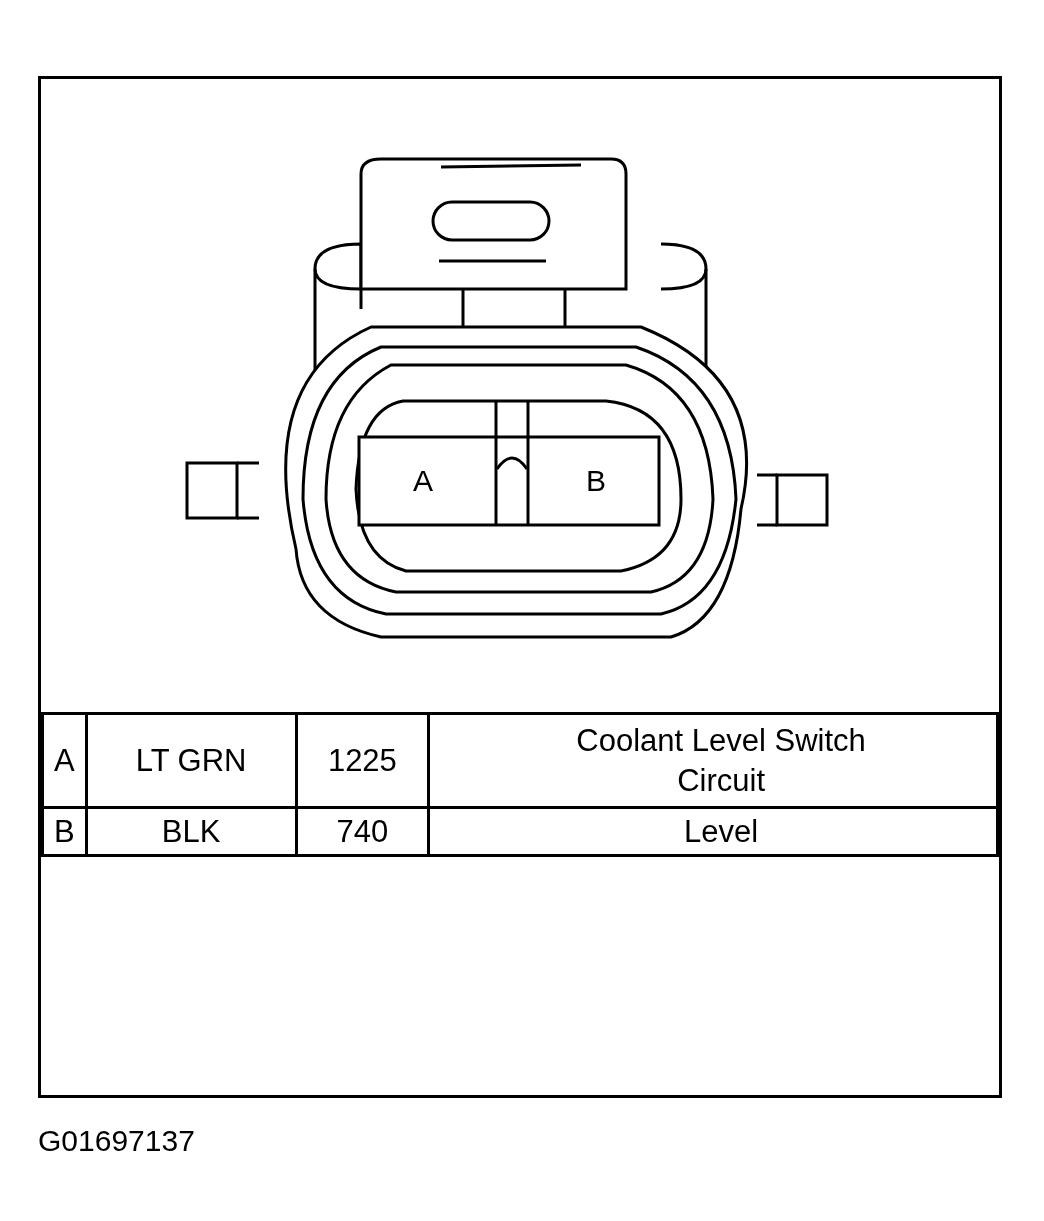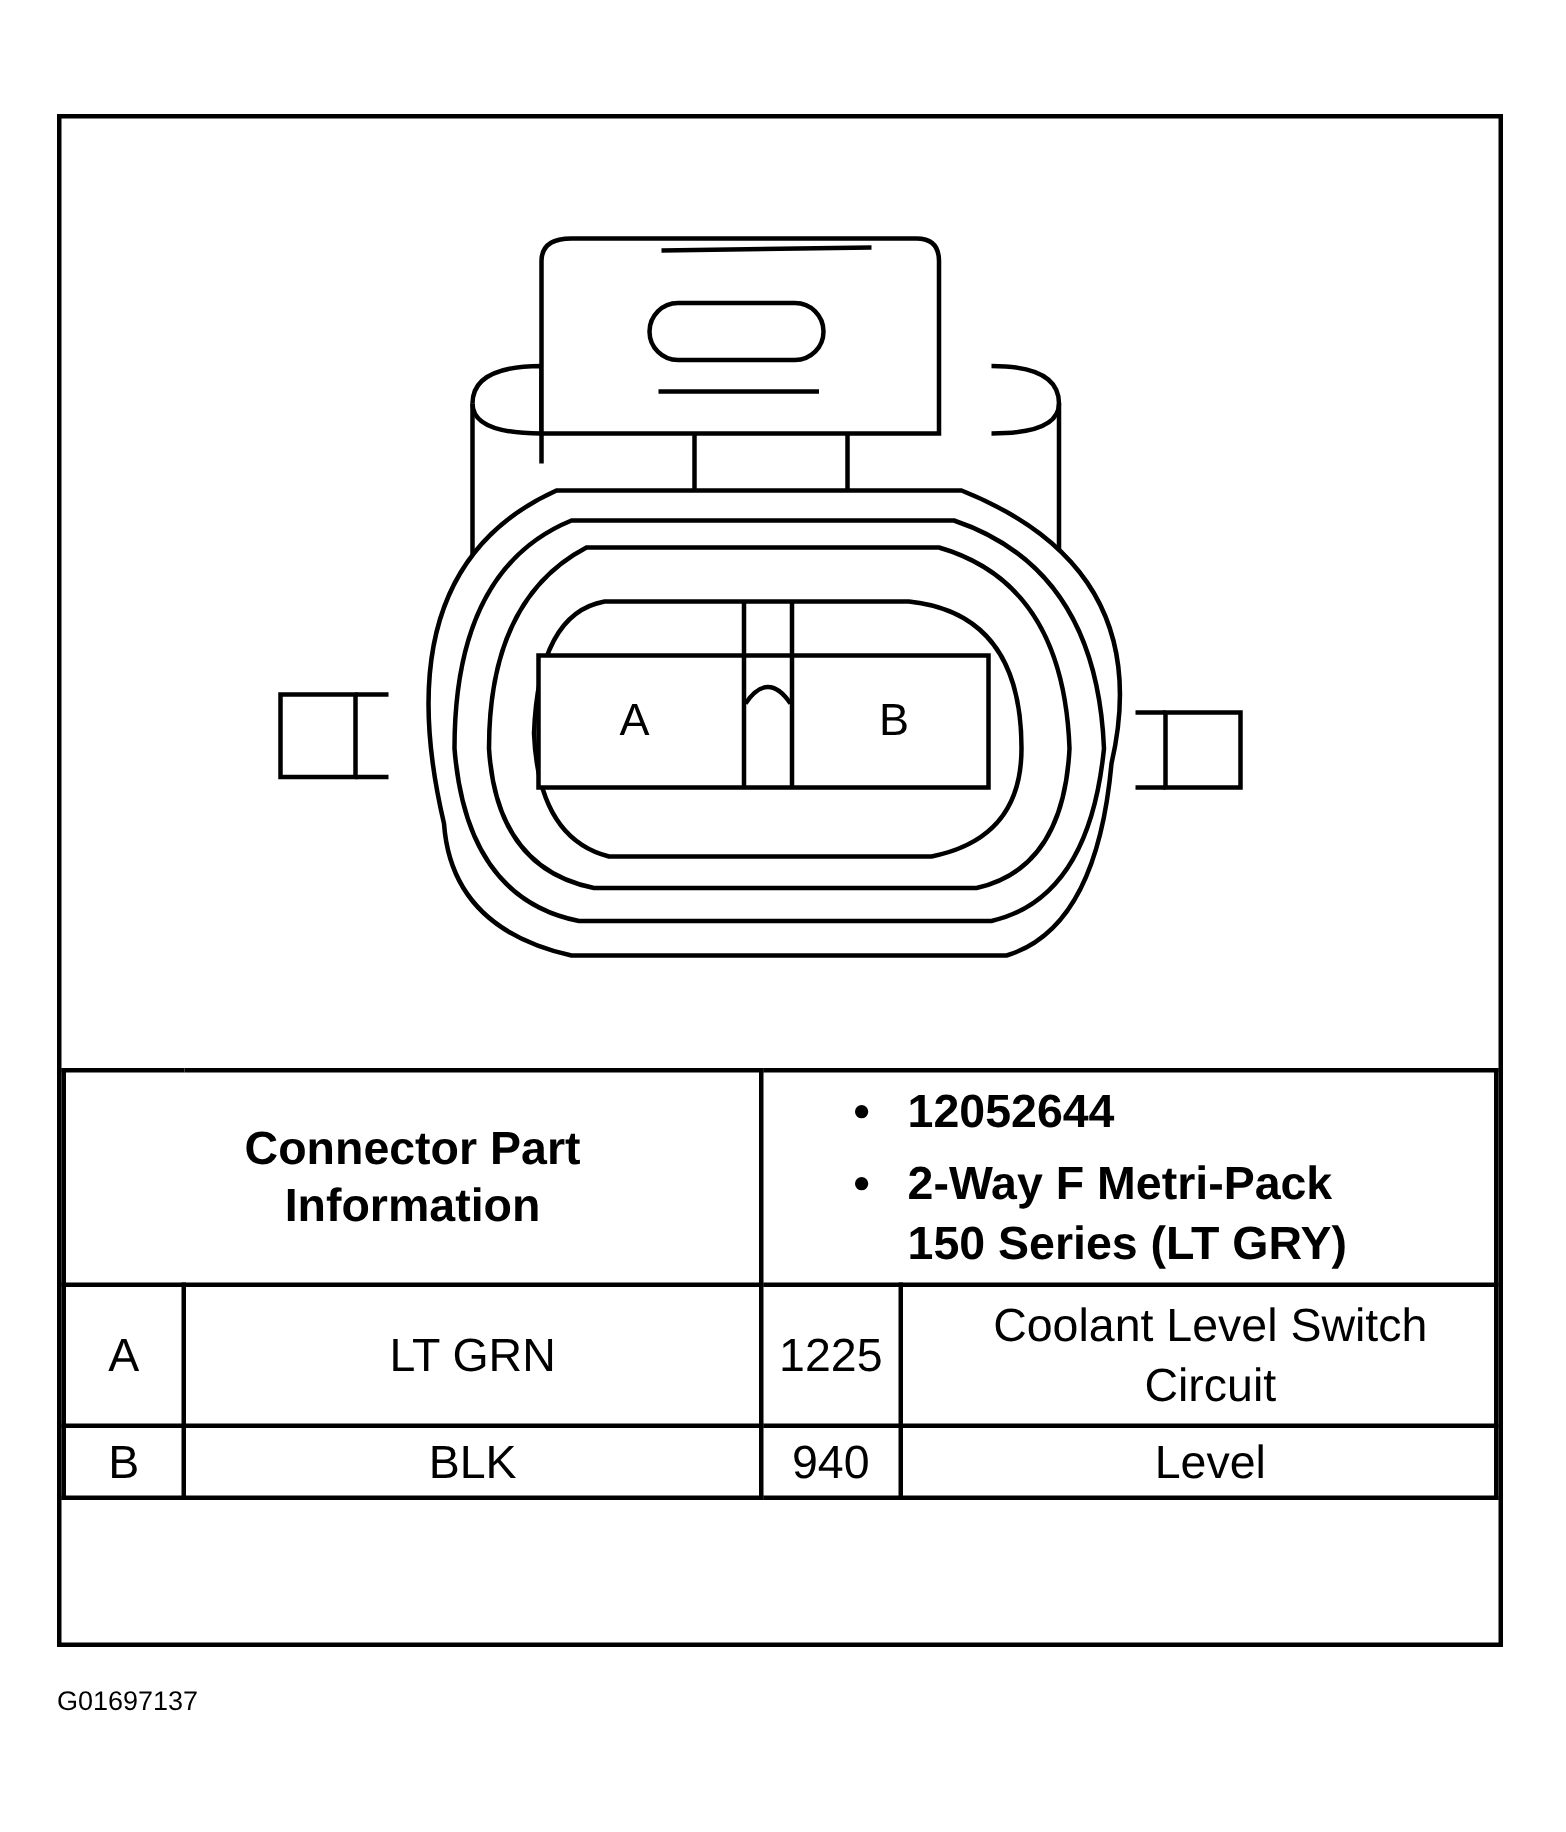--- a/index.html
+++ b/index.html
@@ -13,21 +13,21 @@
   table.info { position: absolute; left: 0; top: 633px; width: 958px; border-collapse: collapse; }
   table.info td { border: 3px solid #000; padding: 0; vertical-align: middle; }
   .hdr { font-weight: bold; font-size: 31px; text-align: center; line-height: 38px; }
   .cpi-label { width: 369px; height: 140px; }
   .cpi-values { padding-left: 60px !important; font-weight: bold; font-size: 31px; line-height: 40px; }
   .bullet { display: flex; }
   .bullet .dot { width: 36px; }
   .colhdr td { height: 92px; vertical-align: bottom; padding-bottom: 6px; }
   .row td { font-size: 31px; text-align: center; }
   .row td.fn { text-align: center; padding-left: 16px; line-height: 40px; }
-  .footer { position: absolute; left: 38px; top: 1124px; font-size: 18px; }
+  .footer { position: absolute; left: 38px; top: 1124px; font-size: 30px; }
 </style>
 </head>
 <body>
 
 <div class="frame">
   <div class="diagram">
     <svg width="958" height="633" viewBox="0 0 958 633" fill="none" stroke="#000" stroke-width="3">
 
       <path d="M 274 190 Q 274 165 320 165 L 320 230"></path>
       <path d="M 274 190 Q 274 210 320 210"></path>
@@ -59,52 +59,33 @@
       <rect x="736" y="396" width="50" height="50"></rect>
       <line x1="716" y1="396" x2="736" y2="396"></line>
       <line x1="716" y1="446" x2="736" y2="446"></line>
     </svg>
     <span class="pin-label" style="left:372px; top:385px;">A</span>
     <span class="pin-label" style="left:545px; top:385px;">B</span>
   </div>
 
   <table class="info">
     <tbody>
-        <tr>
-      <td class="hdr cpi-label" colspan="2">
-        <div>Connector Part</div>
-        <div>Information</div>
-      </td>
-      <td class="cpi-values" colspan="2">
-        <div class="bullet">
-          <span class="dot">•</span>
-          <span>12052644</span>
-        </div>
-        <div class="bullet" style="margin-top:8px;">
-          <span class="dot">•</span>
-          <span>
-            <div>2-Way F Metri-Pack</div>
-            <div>150 Series (LT GRY)</div>
-          </span>
-        </div>
-      </td>
-    </tr>
     <tr class="row" style="height:94px;">
       <td>A</td>
       <td>LT GRN</td>
       <td>1225</td>
       <td class="fn">
         <div>Coolant Level Switch</div>
             <div>Circuit</div>
       </td>
     </tr>
     <tr class="row" style="height:48px;">
       <td>B</td>
       <td>BLK</td>
-      <td>940</td>
+      <td>740</td>
       <td class="fn">
         <div>Level</div>
       </td>
     </tr>
   </tbody>
     </table>
 </div>
 
 <div class="footer">G01697137</div>
 

